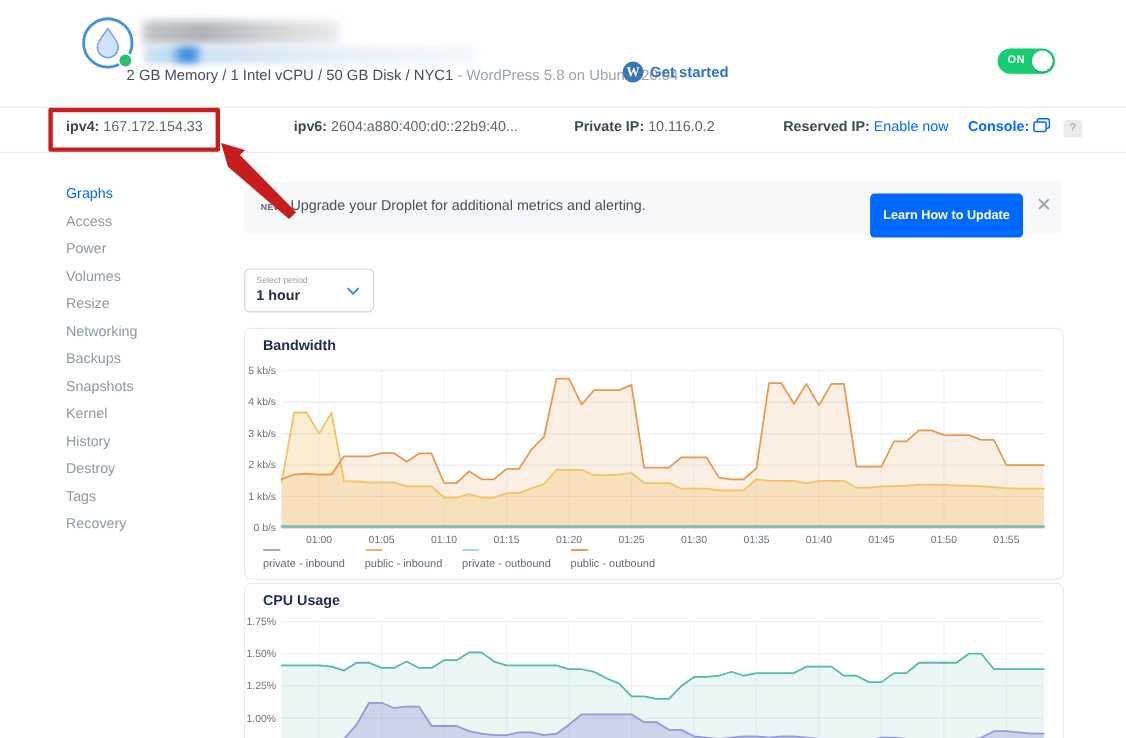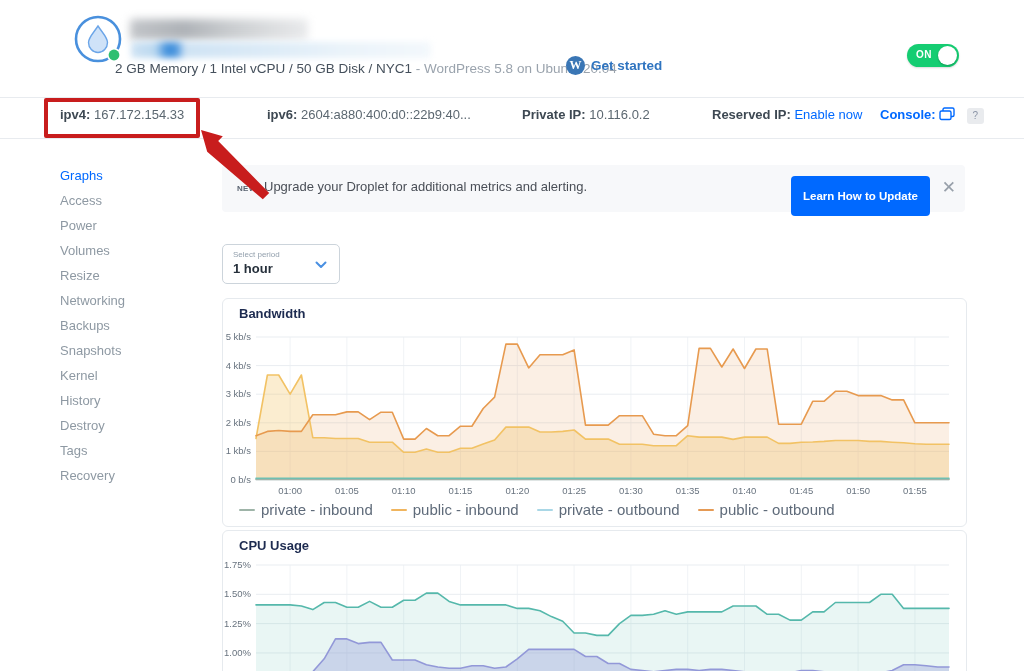--- a/index.html
+++ b/index.html
@@ -57,21 +57,21 @@
   .select .val{position:absolute;left:10px;top:16px;font-size:13px;font-weight:bold;color:#26303b;}
   .select .chev{position:absolute;right:12px;top:16px;}
 
   
   .card{background:#fff;border:1px solid #e6eaee;border-radius:6px;}
   .card-bw{left:222px;top:298px;width:743px;height:227px;}
   .card-cpu{left:222px;top:530px;width:743px;height:190px;}
   .chart-title{position:absolute;left:16px;top:7px;font-size:13px;font-weight:bold;color:#1d2b50;}
   .chart-box{position:absolute;left:0px;top:26px;}
   .legend{position:absolute;left:16px;bottom:8px;display:flex;gap:18px;}
-  .legend-item{display:flex;align-items:center;gap:6px;font-size:15px;color:#5f6b7a;}
+  .legend-item{display:flex;gap:6px;font-size:10px;color:#5f6b7a;flex-direction:column;}
   .legend-dash{width:16px;height:2px;border-radius:1px;}
 
   
   .red-box{left:44px;top:98px;width:148px;height:32px;border:4px solid #c81d1d;border-radius:2px;pointer-events:none;}
   .anno-svg{left:0;top:0;width:1024px;height:671px;pointer-events:none;}
 </style>
 </head>
 <body>
 
 <div class="abs logo-wrap">

